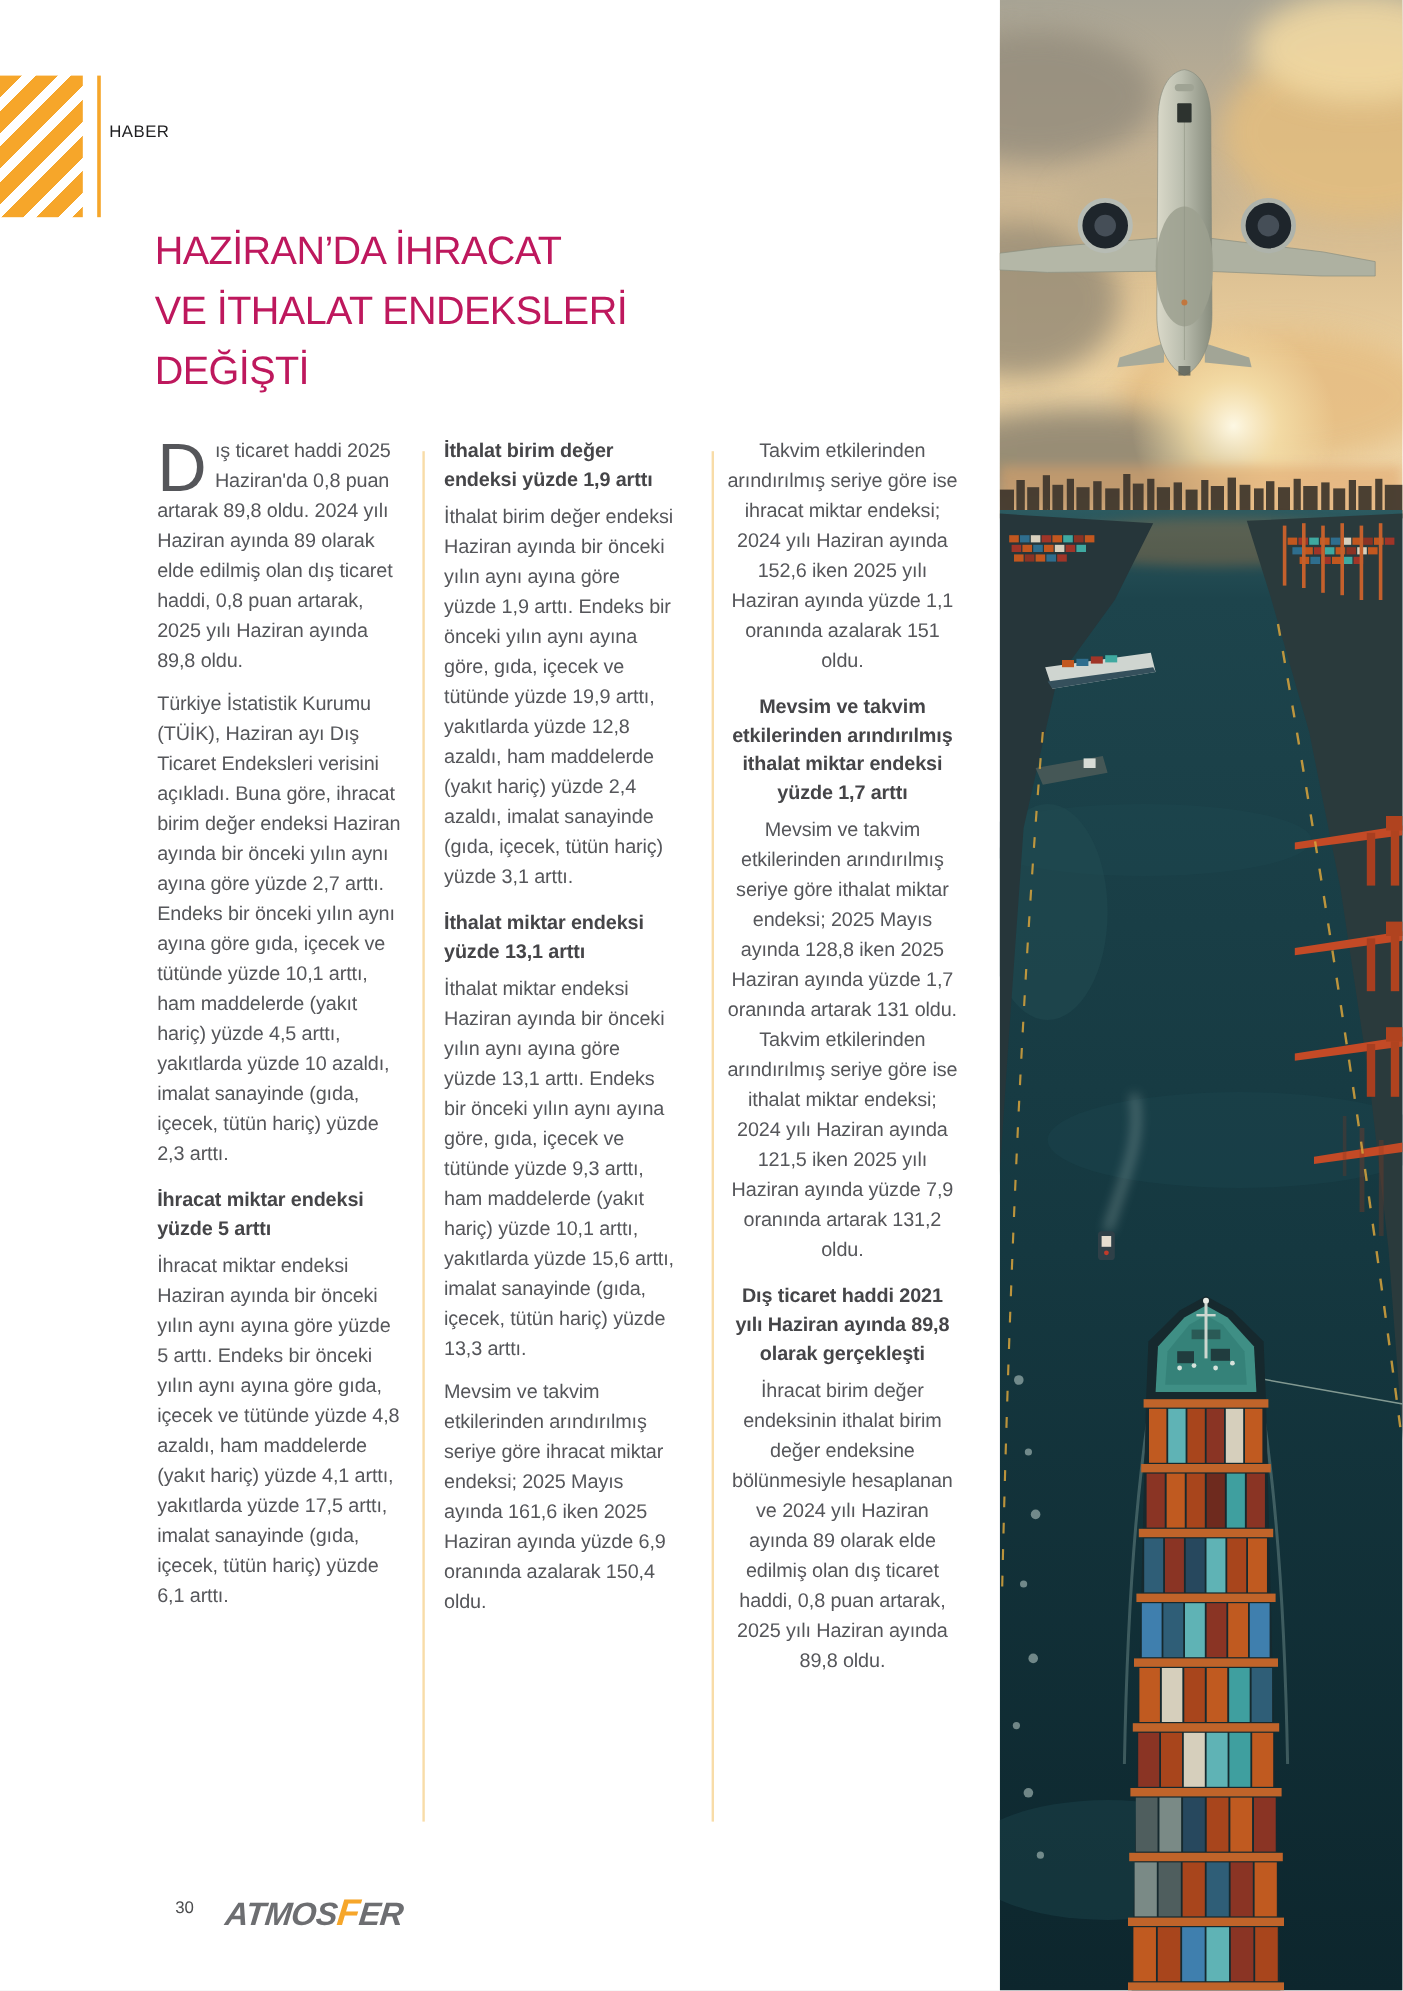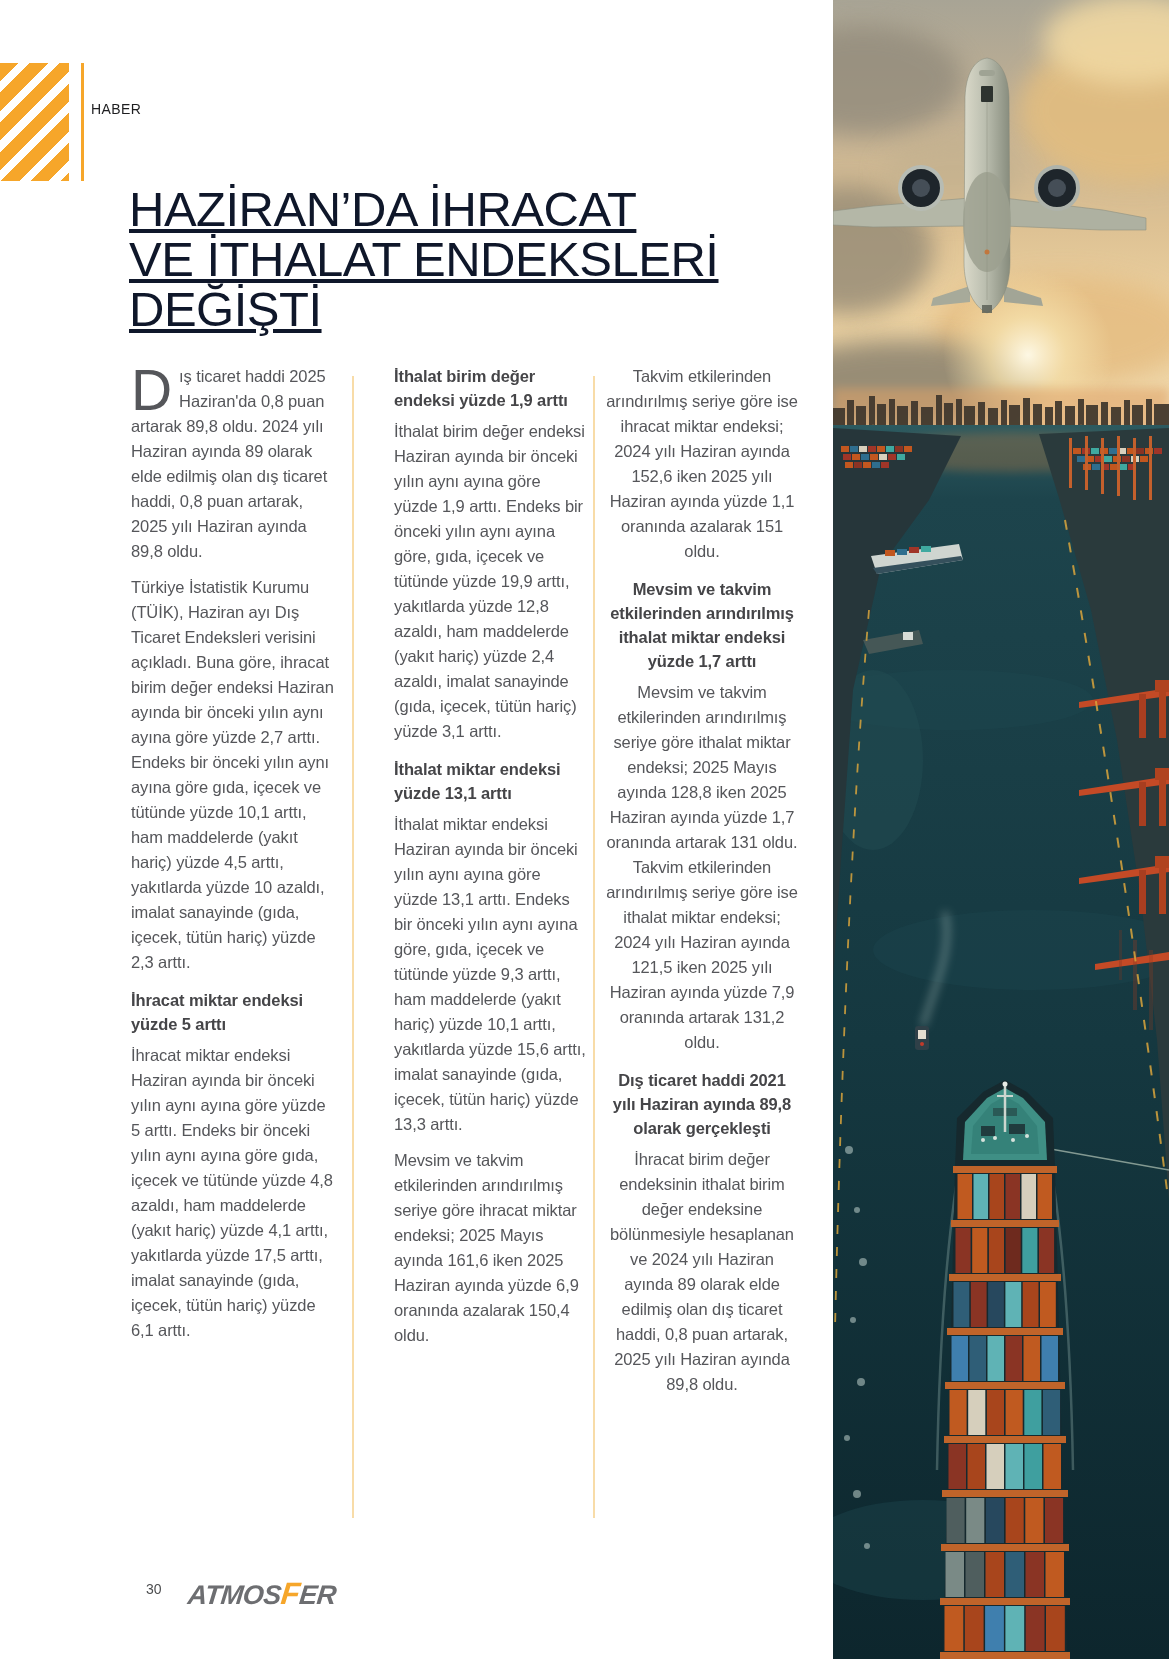--- a/index.html
+++ b/index.html
@@ -9,27 +9,27 @@
   }
   
   .stripes{
     position:absolute;left:0;top:63px;width:69px;height:118px;
     background:repeating-linear-gradient(135deg,#F6A62A 0 13px,#ffffff 13px 21px);
   }
   .kicker-rule{position:absolute;left:81px;top:63px;width:3px;height:118px;background:#F6A62A;}
   .kicker{position:absolute;left:91px;top:101px;font-size:14px;color:#1e1e20;letter-spacing:.4px;}
   
   .title{
-    position:absolute;left:129px;top:184px;color:#0f172a;
-    font-size:49px;line-height:50px;font-weight:400;letter-spacing:-.5px;text-decoration:underline;
+    position:absolute;left:129px;top:184px;color:#be185d;
+    font-size:33px;line-height:50px;font-weight:400;letter-spacing:-.5px;
   }
   
   .col{position:absolute;top:364px;font-size:16.5px;line-height:25px;color:#55565A;letter-spacing:-.1px;}
   .col-1{left:131px;width:206px;}
-  .col-2{left:370px;width:192px;margin-left:24px;}
+  .col-2{left:370px;width:192px;}
   .col-3{left:606px;width:192px;text-align:center;}
   .col p{margin:0 0 11px 0;}
   .col h3{margin:13px 0 7px 0;font-size:16.5px;line-height:24px;color:#454548;font-weight:700;letter-spacing:-.1px;}
   .col > :first-child{margin-top:0;}
   .dropcap{float:left;font-size:57px;line-height:46px;padding:3px 7px 0 0;color:#55565A;}
   .vdiv{position:absolute;top:376px;width:2px;height:1142px;background:#F8DCA8;}
   .vdiv-1{left:352px;}
   .vdiv-2{left:593px;}
   
   .pagenum{position:absolute;left:146px;top:1581px;font-size:14px;color:#4c4d4f;}

